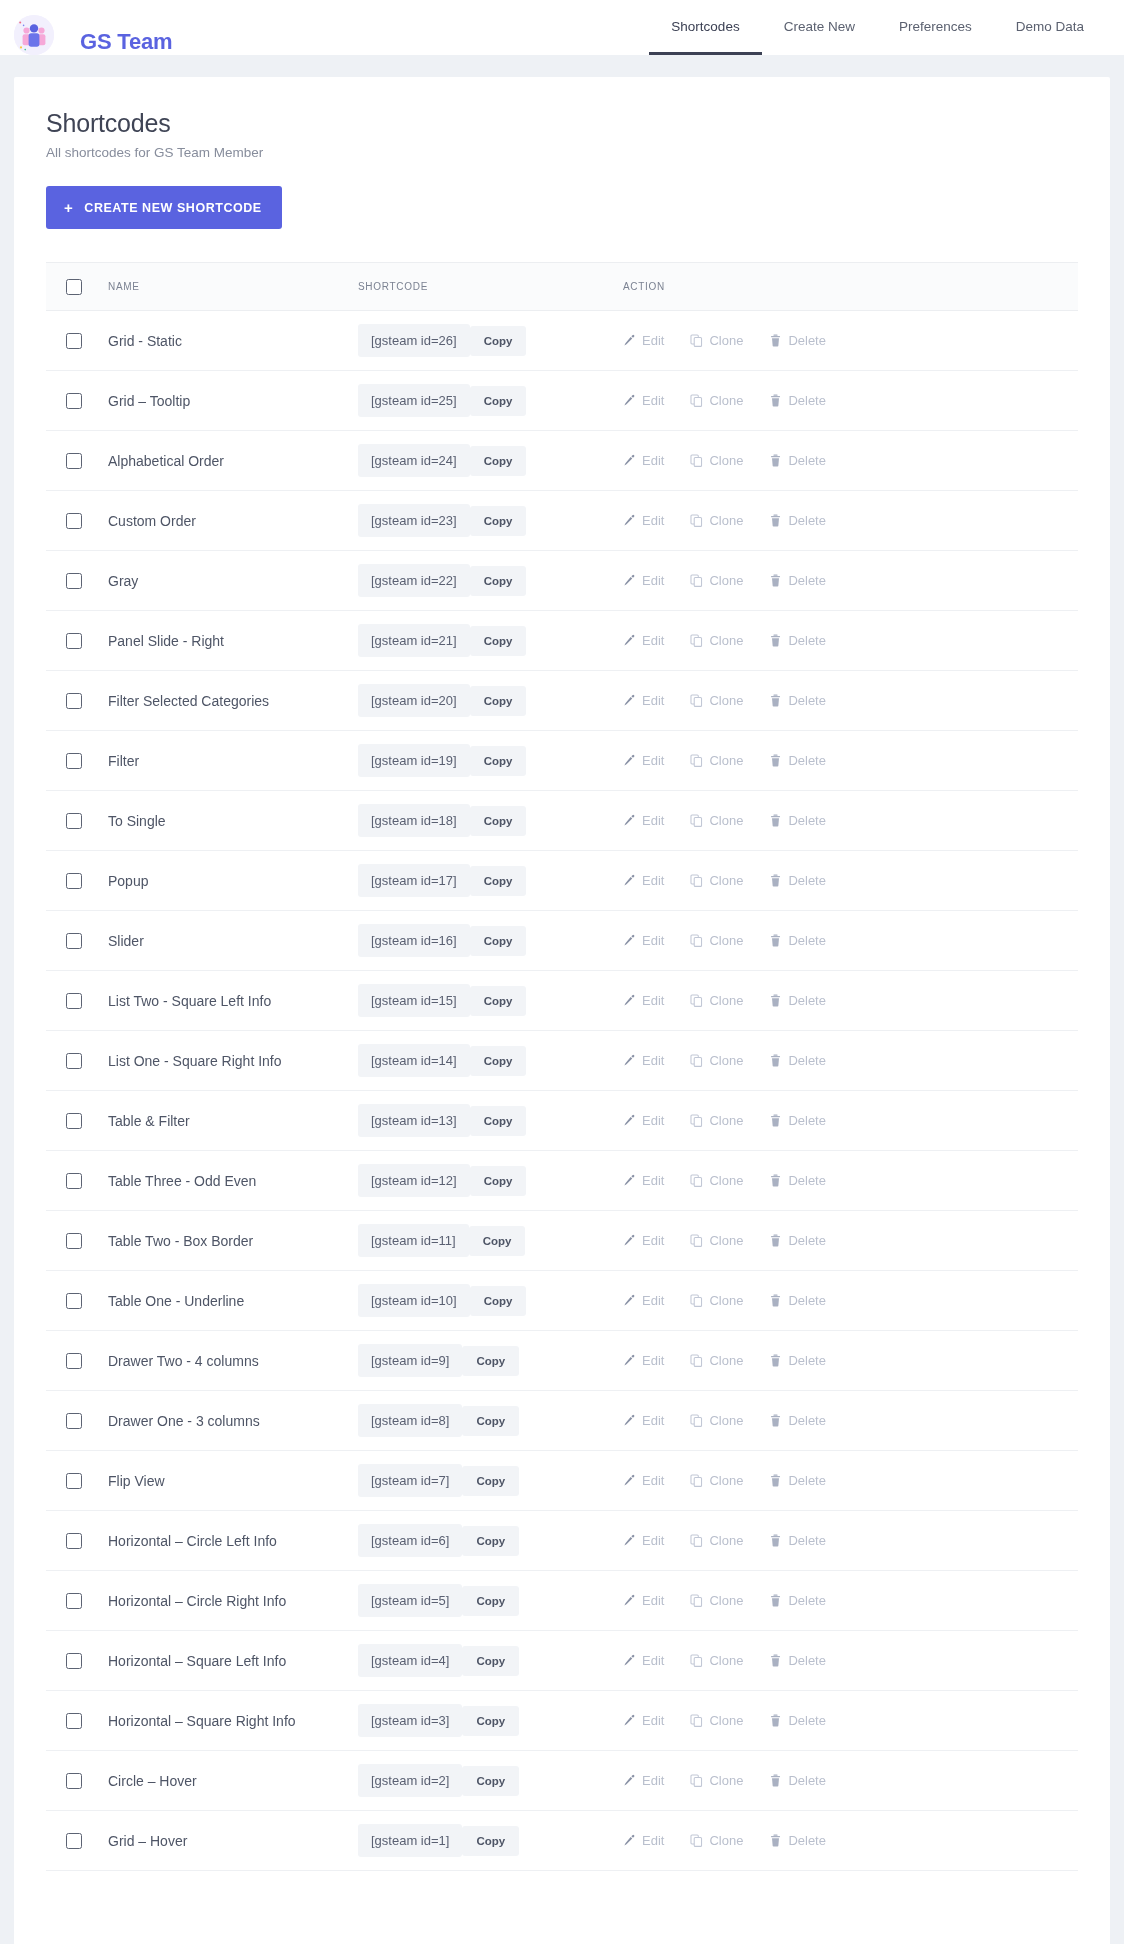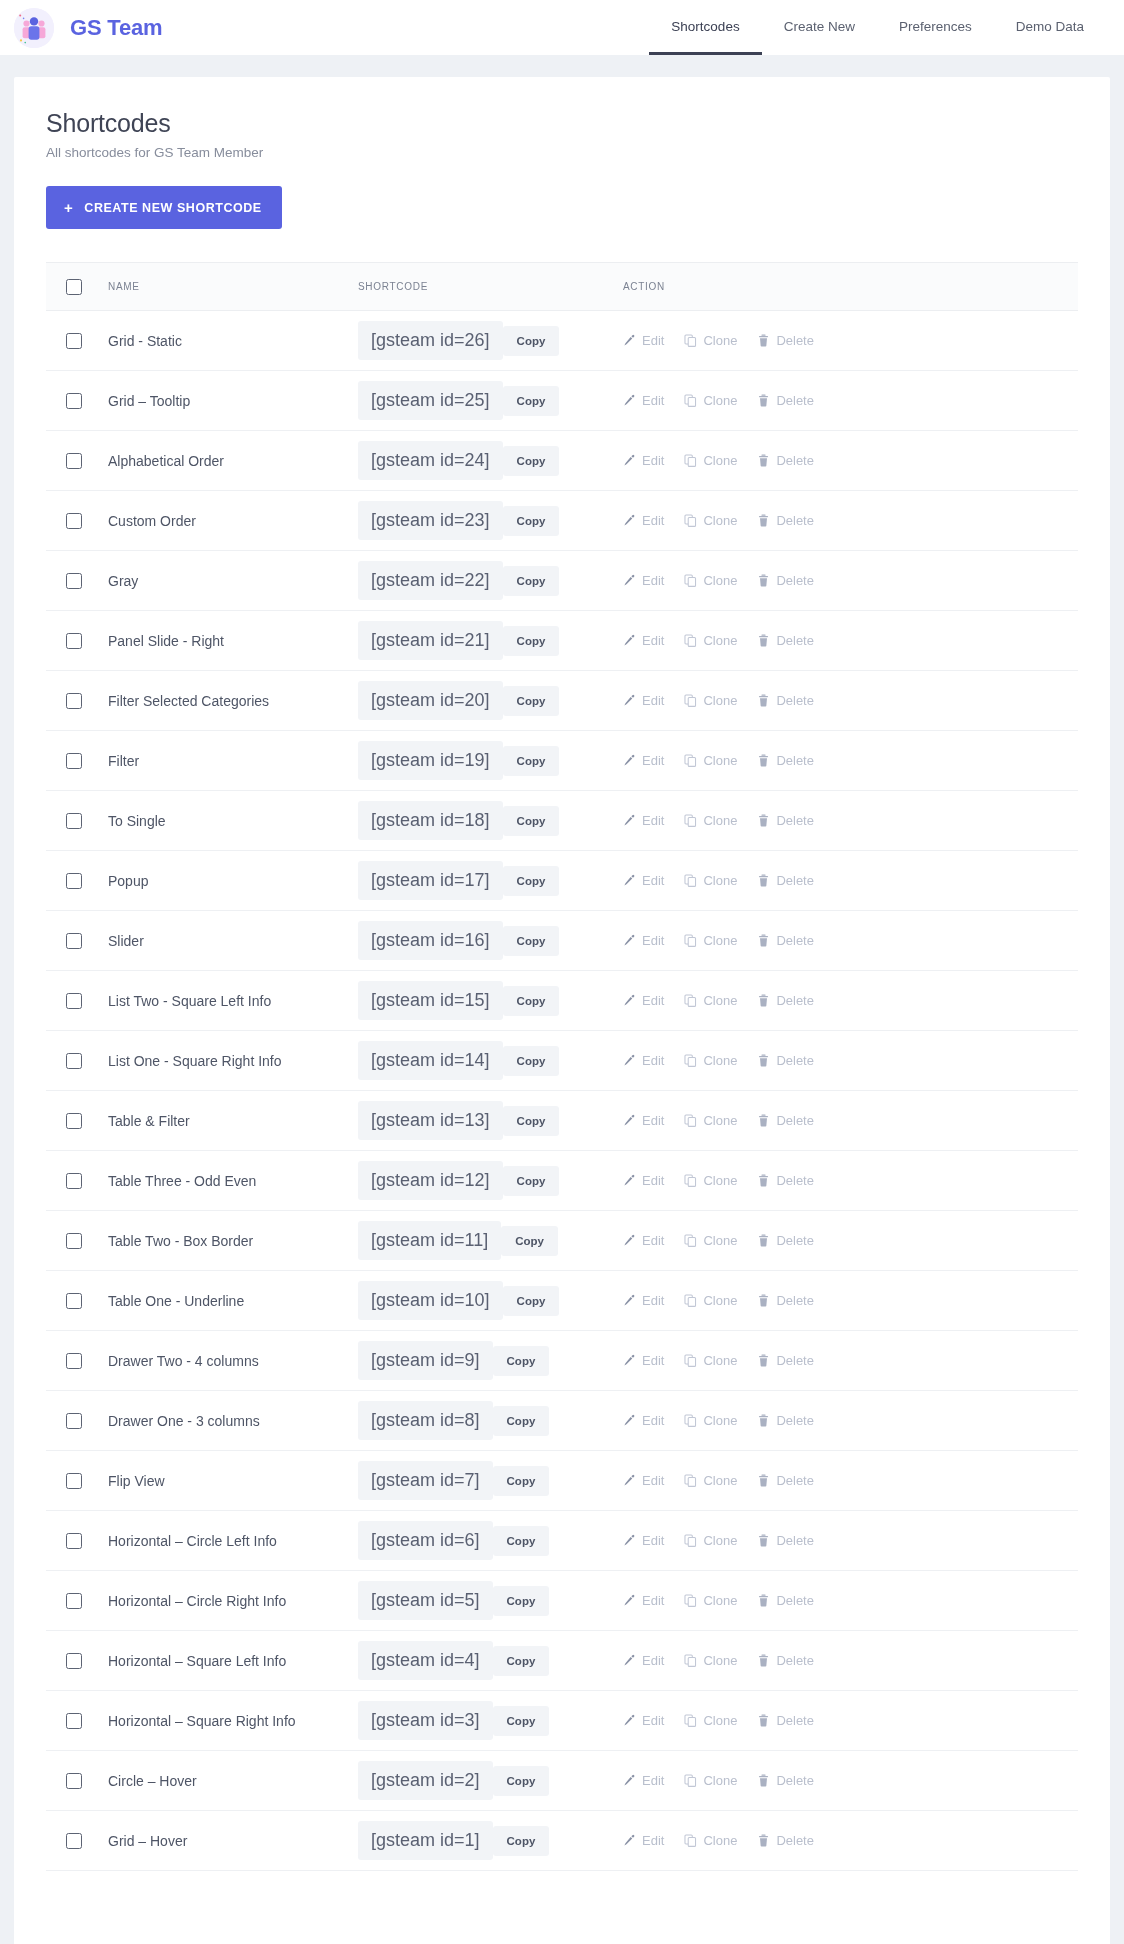--- a/index.html
+++ b/index.html
@@ -15,22 +15,22 @@
   .topbar {
     height:55px;
     background:#ffffff;
     display:flex;
     align-items:stretch;
     padding:0 18px 0 14px;
     position:relative;
   }
   .brand {
     display:flex;
-    align-items:center;
-    gap:16px;
+    align-items:flex-end;
+    gap:26px;
   }
   .brand-logo {
     width:40px; height:40px;
     border-radius:50%;
     background:#f2f0fd;
     position:relative;
     flex:0 0 auto;
   }
   .brand-logo svg { position:absolute; top:0; left:0; }
   .brand-name {
@@ -130,21 +130,21 @@
     cursor:pointer;
   }
   thead .chk { border-color:#5c6373; }
 
   .name-cell { font-size:14px; color:#4e5566; }
 
   .code-wrap { display:flex; align-items:center; }
   .code-chip {
     background:#f2f4f7;
     color:#5a6072;
-    font-size:18px;
+    font-size:13px;
     padding:9px 13px;
     border-radius:3px;
     min-width:102px;
     text-align:center;
     white-space:nowrap;
   }
   .copy-btn {
     position:relative;
     background:#f2f4f7;
     color:#4e5566;
@@ -159,21 +159,21 @@
     content:"";
     position:absolute;
     left:-5px; top:50%;
     transform:translateY(-50%);
     width:0; height:0;
     border-top:6px solid transparent;
     border-bottom:6px solid transparent;
     border-right:6px solid #f2f4f7;
   }
 
-  .actions { display:flex; align-items:center; gap:20px; }
+  .actions { display:flex; align-items:center; gap:26px; }
   .act {
     display:inline-flex;
     align-items:center;
     gap:6px;
     font-size:13px;
     color:#b9bfcd;
     cursor:pointer;
     white-space:nowrap;
   }
   .act svg { display:block; flex:0 0 auto; }

